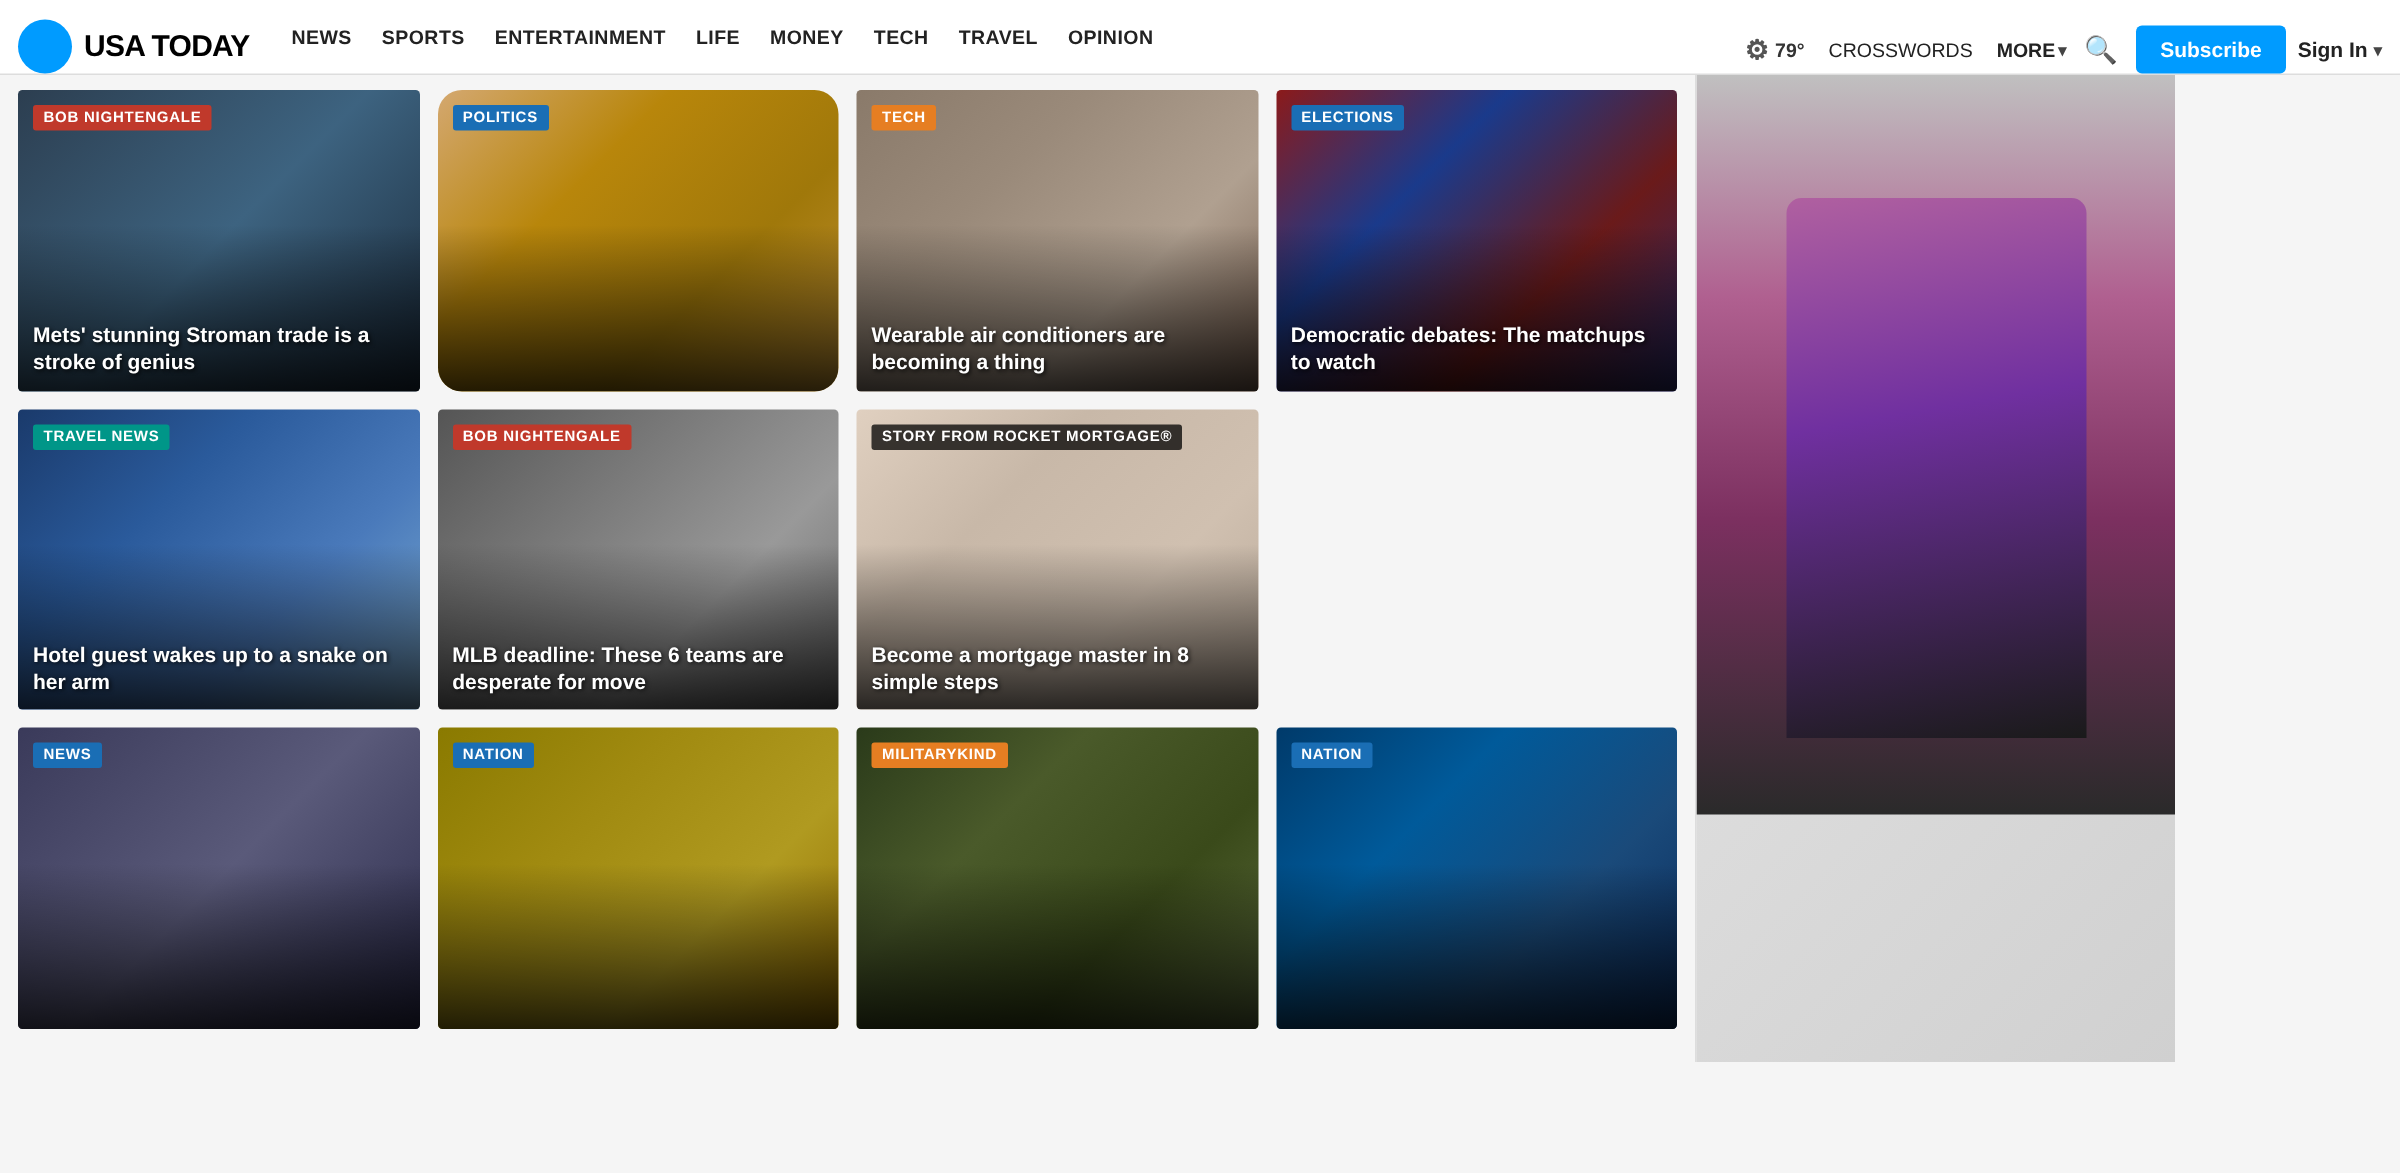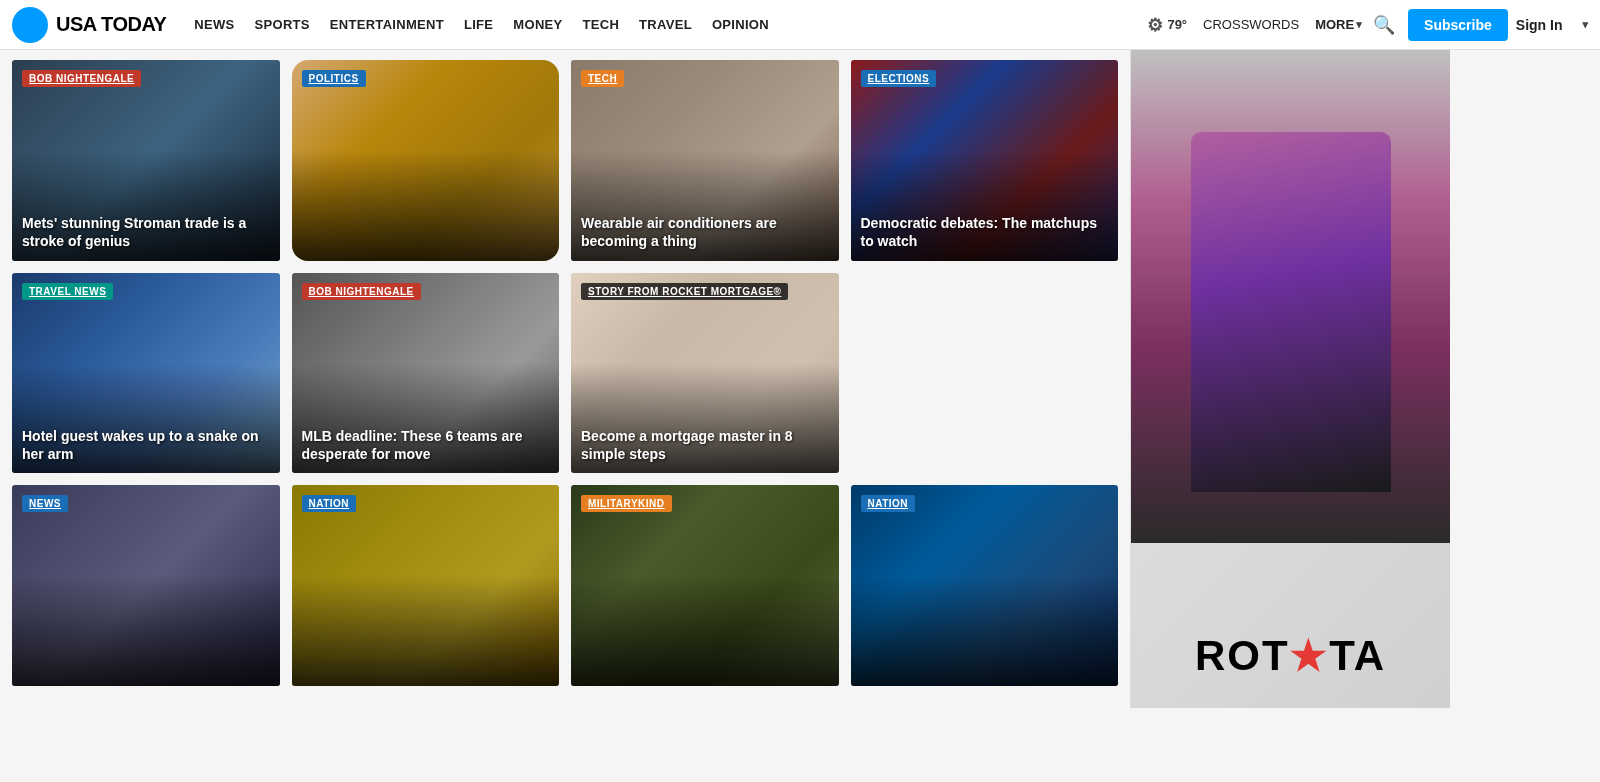--- a/index.html
+++ b/index.html
@@ -1,21 +1,21 @@
 <!DOCTYPE html>
 <html><head>
   <meta charset="utf-8">
   <style>
     * { margin: 0; padding: 0; box-sizing: border-box; }
     body { font-family: Arial, Helvetica, sans-serif; background: #f5f5f5; width: 1600px; overflow-x: hidden; }
 
     
     .navbar {
       display: flex;
-      align-items: center;
+      align-items: flex-end;
       background: #fff;
       border-bottom: 1px solid #ddd;
       height: 50px;
       padding: 0 12px;
       position: sticky;
       top: 0;
       z-index: 100;
     }
     .logo-area {
       display: flex;
@@ -108,21 +108,21 @@
       border-radius: 4px;
       font-size: 14px;
       font-weight: 700;
       padding: 8px 16px;
       cursor: pointer;
       text-transform: capitalize;
     }
     .signin-area {
       display: flex;
       align-items: center;
-      gap: 20px;
+      gap: 4px;
       font-size: 14px;
       font-weight: 600;
       color: #222;
       cursor: pointer;
     }
 
     
     .main-container {
       display: flex;
       width: 1600px;
@@ -221,21 +221,20 @@
       position: absolute;
       top: 10px;
       left: 10px;
       font-size: 10px;
       font-weight: 800;
       color: #fff;
       padding: 3px 7px;
       border-radius: 2px;
       text-transform: uppercase;
       letter-spacing: 0.5px;
-      text-decoration: underline;
     }
     .tag-blue { background: #1a6eb5; }
     .tag-red { background: #c0392b; }
     .tag-orange { background: #e67e22; }
     .tag-teal { background: #009688; }
     .tag-dark { background: rgba(0,0,0,0.75); }
     .card-title {
       position: absolute;
       bottom: 10px;
       left: 10px;
@@ -357,18 +356,15 @@
         </div>
       </div>
     </div>
   <aside class="sidebar-ad">
     <div class="ad-placeholder">
       <span class="ad-top-right">Advertisement</span>
       <span class="ad-close">✕</span>
       <div class="ad-bg-figure">
         <div class="ad-figure-shape"></div>
       </div>
-      <div class="ad-brand-name">
-        <span>ROT</span><span class="ad-star">★</span><span>TA</span>
-      </div>
     </div>
   </aside>
 </div>
 
 </body></html>

